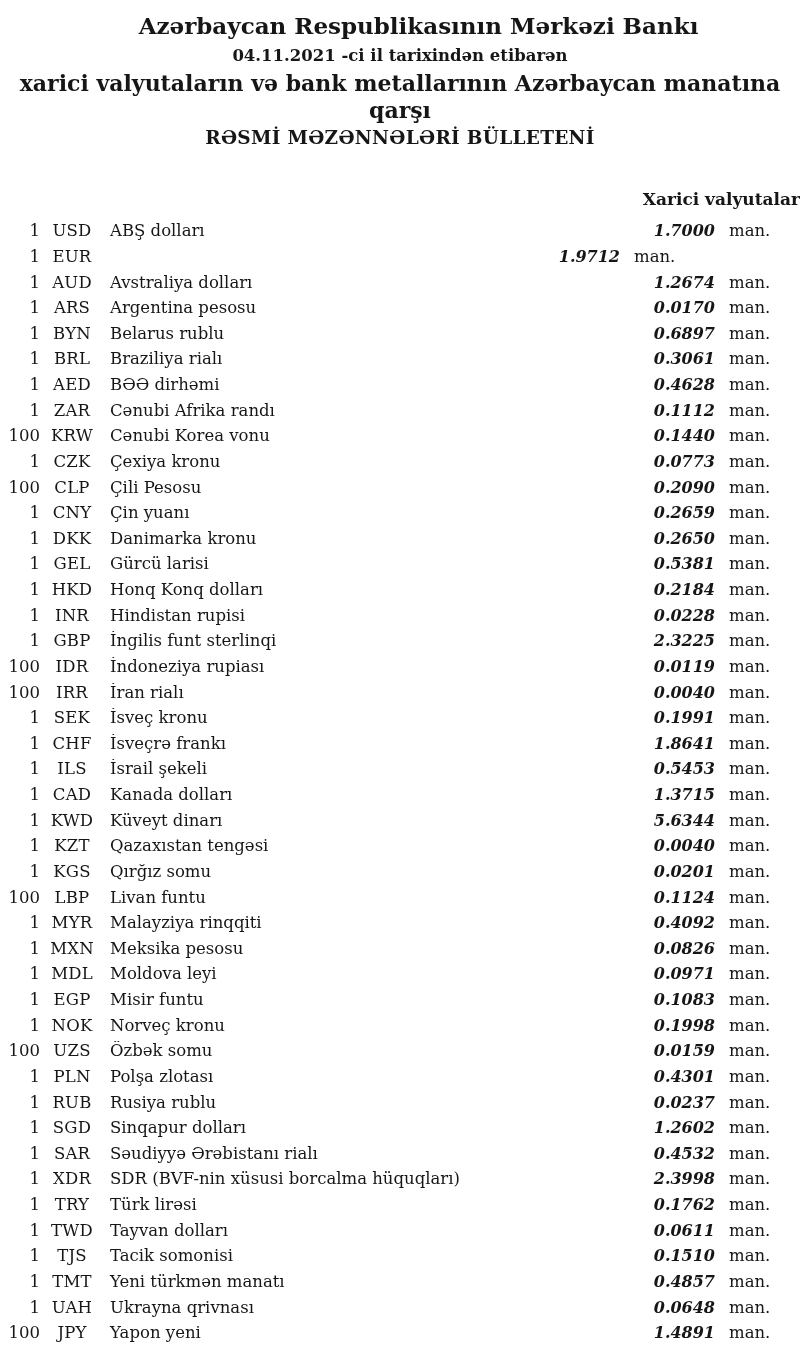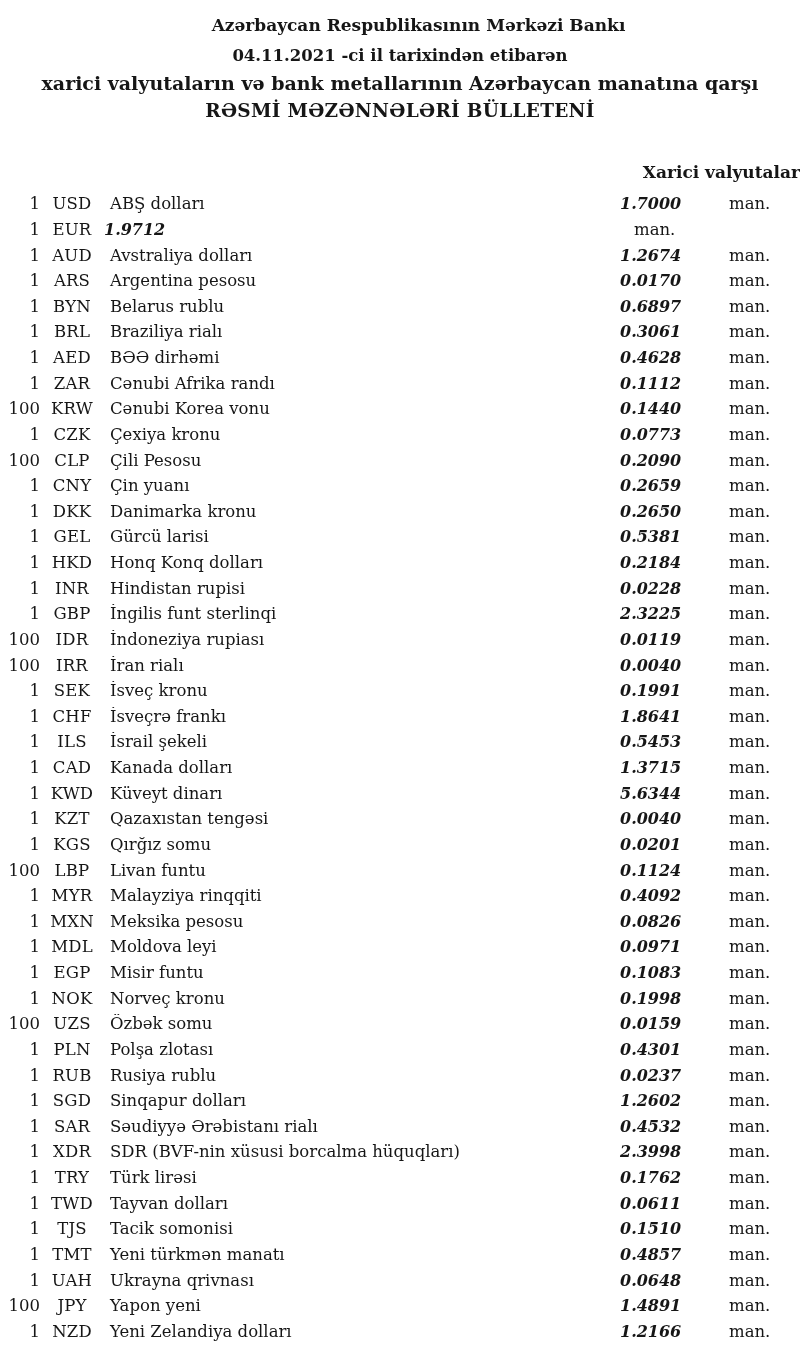--- a/index.html
+++ b/index.html
@@ -14,32 +14,32 @@
     background: #ffffff;
     color: #161616;
     font-family: "DejaVu Serif", "Liberation Serif", serif;
     overflow: hidden;
   }
   .header {
     text-align: center;
     padding-top: 9px;
   }
   .bank-name {
-    font-size: 17px;
+    font-size: 23px;
     font-weight: 700;
     line-height: 33px;
     padding-left: 37px;
   }
   .date-line {
     font-size: 16.5px;
     font-weight: 700;
     line-height: 28px;
   }
   .subject-line {
-    font-size: 19px;
+    font-size: 22px;
     font-weight: 700;
     line-height: 27px;
   }
   .bulletin-title {
     font-size: 18.5px;
     font-weight: 700;
     line-height: 27px;
     letter-spacing: 0.3px;
   }
   .section-title {
@@ -58,20 +58,21 @@
     grid-template-columns: 40px 64px 1fr 95px 60px;
     height: 25.64px;
     align-items: center;
     font-size: 16.5px;
     white-space: nowrap;
   }
   .col-qty  { text-align: right; }
   .col-code { text-align: center; letter-spacing: 0.2px; }
   .col-name { padding-left: 6px; overflow: hidden; }
   .col-rate {
+    text-align: right;
     font-weight: 700;
     font-style: italic;
     font-size: 16px;
   }
   .col-unit { padding-left: 14px; }
 </style>
 </head>
 <body>
 
 <div class="page">

